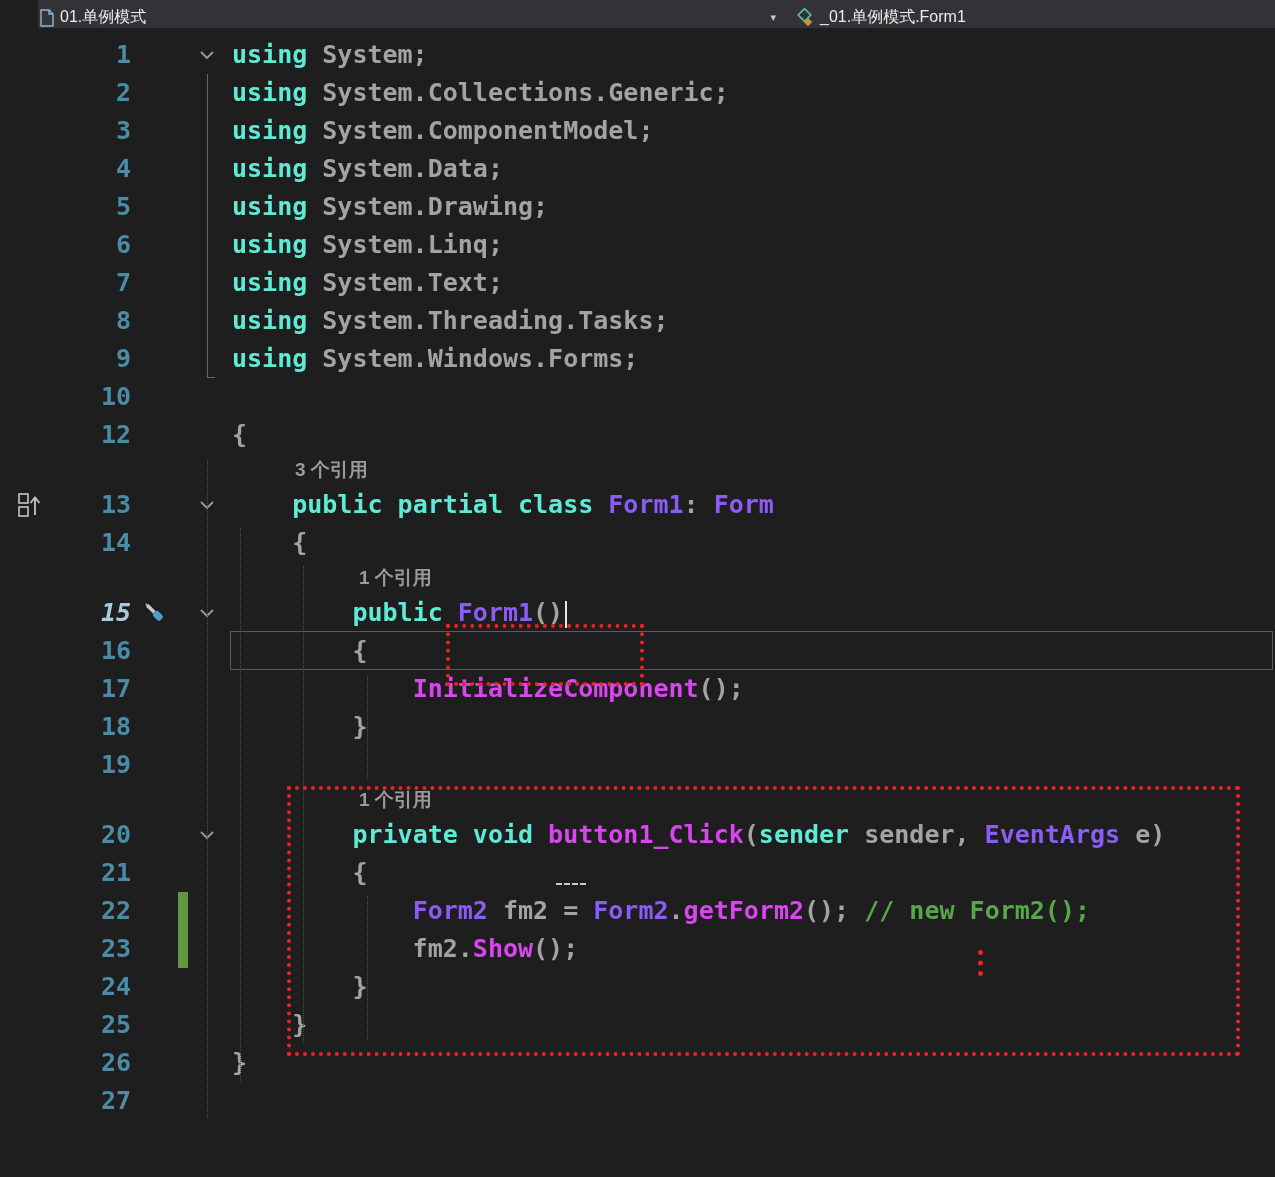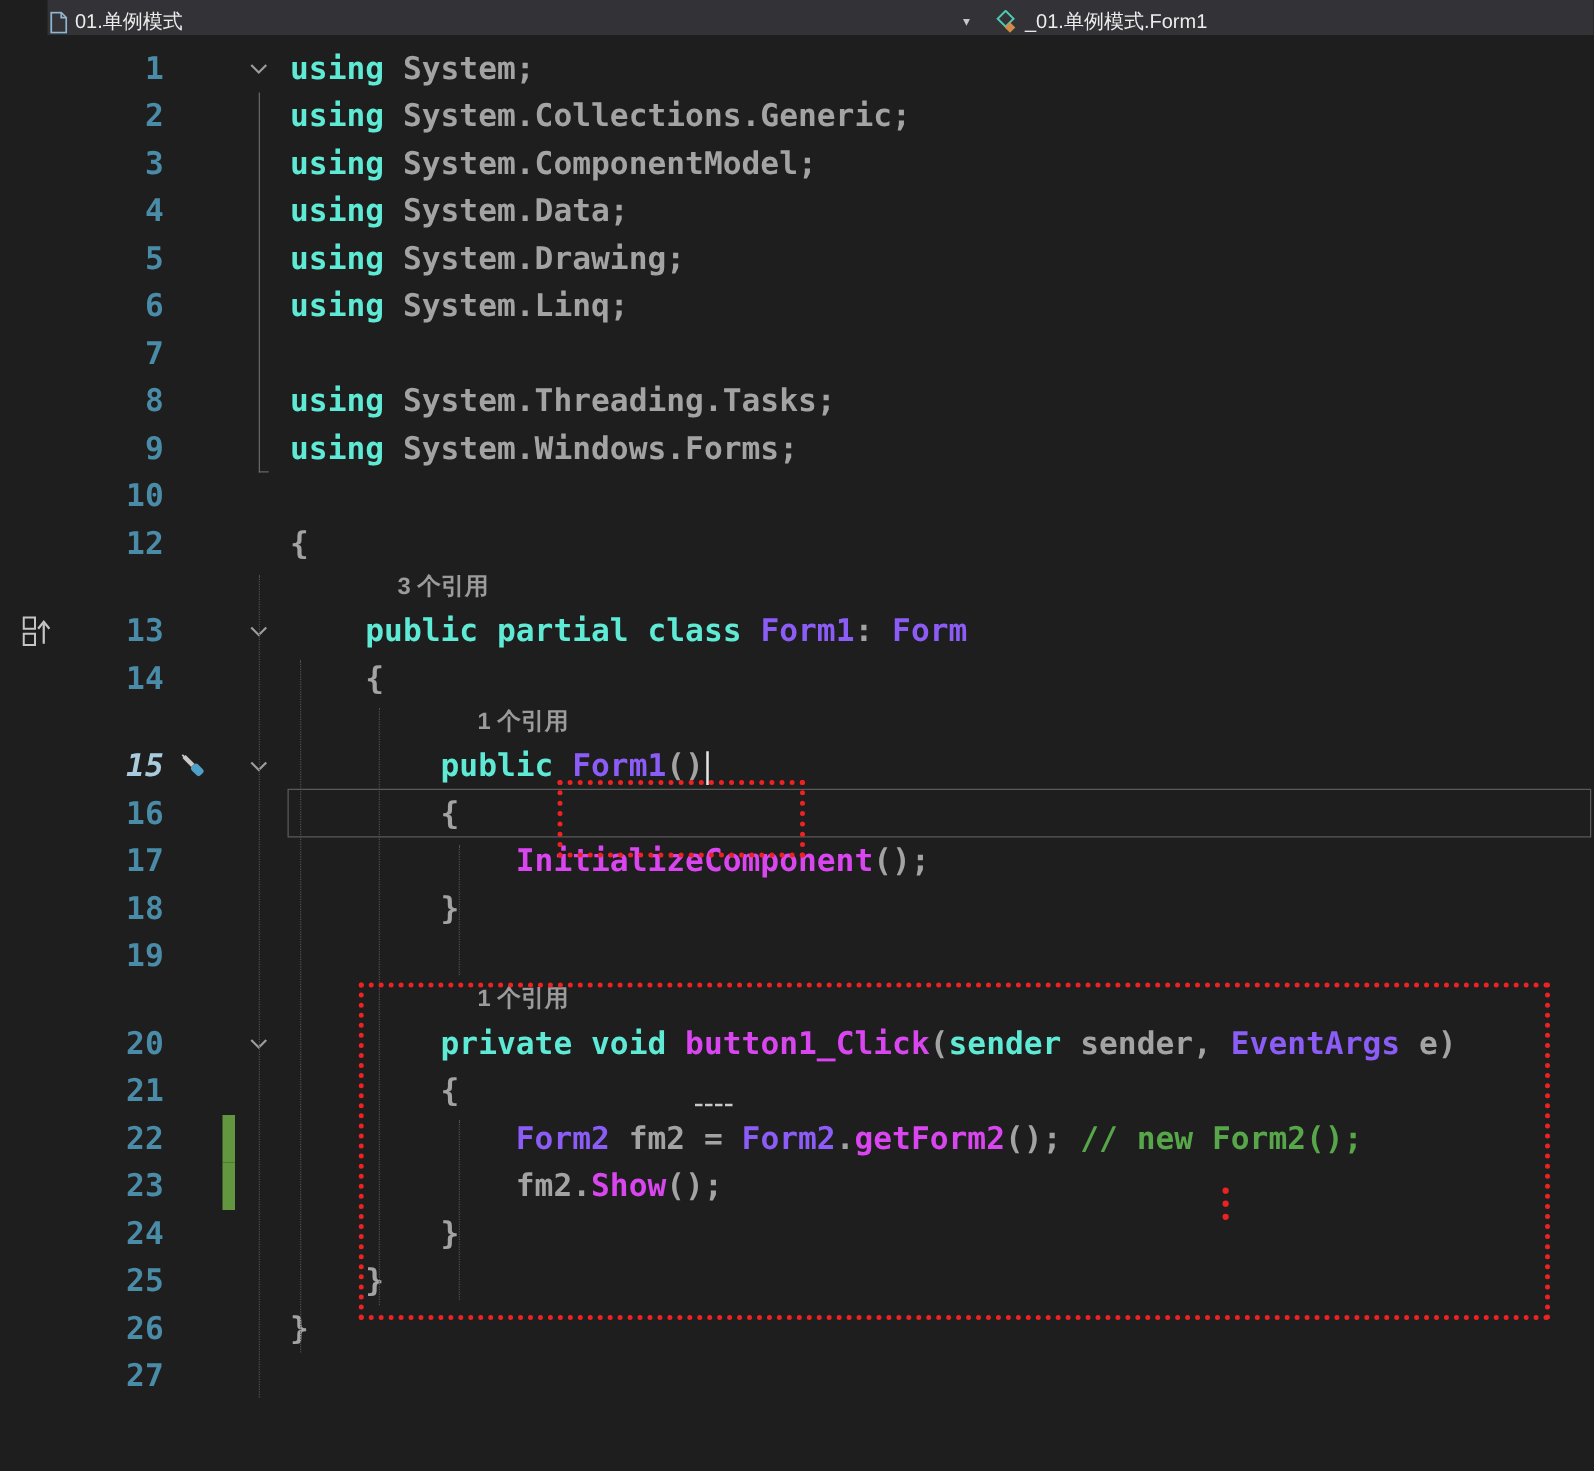--- a/index.html
+++ b/index.html
@@ -25,21 +25,21 @@
   .chg.changed{background:#63973F;}
   .fold{width:37px;display:flex;align-items:center;justify-content:center;}
   .code{flex:1;padding-left:7px;white-space:pre;color:#DCDCDC;}
   .k{color:#5eead4}.t{color:#8b5cf6}.m{color:#d946ef}.p{color:#a3a3a3}.c{color:#57A64A}
   .current .num{color:#A9CBDD;font-style:italic;}
   .cursor{display:inline-block;width:2px;height:27px;background:#E6E6E6;
           vertical-align:middle;margin-left:2px;}
 
   
   .lens{height:32px;line-height:32px;font-family:"Liberation Sans",sans-serif;
-        font-size:19px;color:#9B9B9B;cursor:pointer;margin-left:23px;}
+        font-size:19px;color:#9B9B9B;cursor:pointer;}
   .lens-l1{padding-left:295px;}
   .lens-l2{padding-left:359px;}
 
   
   .overlay{position:absolute;pointer-events:none;}
   .guide-dotted{border-left:1px dotted #4E4E4E;width:0;}
   .guide-solid{border-left:1px solid #666;width:0;}
   .tick{background:#666;}
   .current-line{border:1px solid #5A5A5A;}
   .redbox{border:4px dotted #EE2222;}
@@ -124,20 +124,21 @@
         <div class="cell chg"></div>
         <div class="cell fold"></div>
         <div class="code"><span class="k">using</span><span class="p"> System.Linq;</span></div>
       </div>
       <div class="row">
         <div class="cell glyph"></div>
         <div class="cell num">7</div>
         <div class="cell post"></div>
         <div class="cell chg"></div>
         <div class="cell fold"></div>
+        <div class="code"><span class="k">using</span><span class="p"> System.Text;</span></div>
       </div>
       <div class="row">
         <div class="cell glyph"></div>
         <div class="cell num">8</div>
         <div class="cell post"></div>
         <div class="cell chg"></div>
         <div class="cell fold"></div>
         <div class="code"><span class="k">using</span><span class="p"> System.Threading.Tasks;</span></div>
       </div>
       <div class="row">

